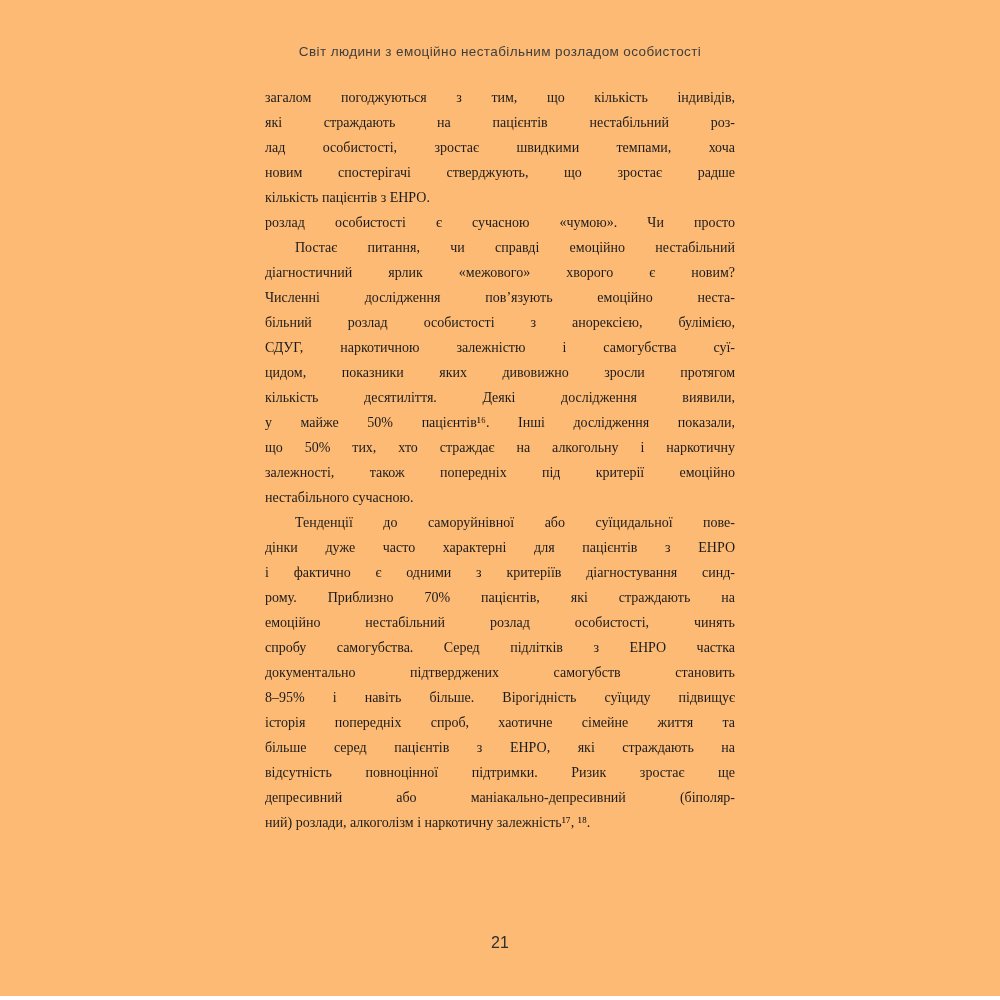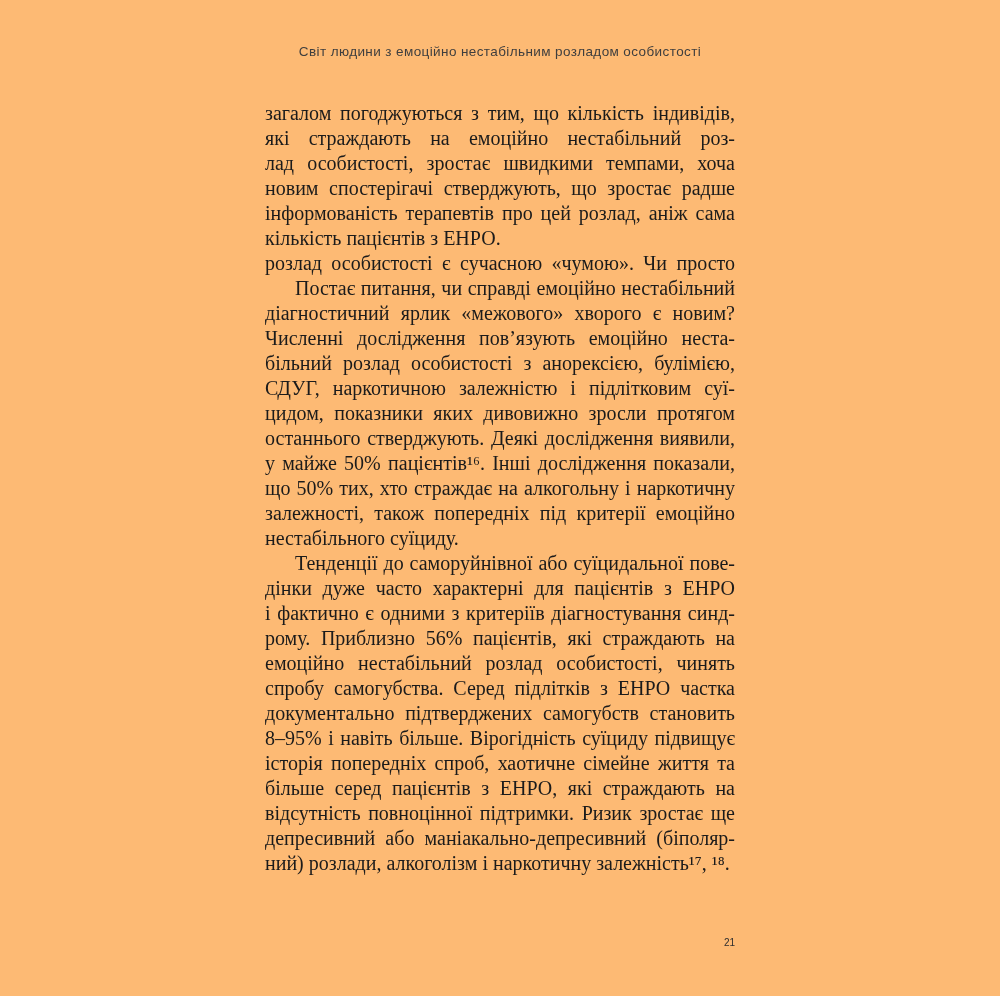--- a/index.html
+++ b/index.html
@@ -22,25 +22,25 @@
     width: 700px;
     text-align: center;
     font-family: "Liberation Sans", "DejaVu Sans", sans-serif;
     font-size: 13.5px;
     line-height: 16px;
     letter-spacing: 0.4px;
     color: #3e3e3e;
   }
   .page-body {
     position: absolute;
-    top: 101px;
+    top: 85px;
     left: 265px;
     width: 470px;
     color: #1b1b1b;
-    font-size: 20px;
+    font-size: 14px;
   }
   .para {
     margin: 0;
     padding: 0;
   }
   .line {
     height: 25px;
     line-height: 25px;
     text-align: justify;
     text-align-last: justify;
@@ -50,61 +50,60 @@
     text-align-last: left;
   }
   .line.indent {
     text-indent: 30px;
   }
   .page-number {
     position: absolute;
     top: 934px;
     left: 265px;
     width: 470px;
-    text-align: right;
+    text-align: center;
     font-family: "Liberation Sans", "DejaVu Sans", sans-serif;
-    font-size: 10px;
+    font-size: 16px;
     line-height: 18px;
     color: #2e2e2e;
   }
 </style>
 </head>
 <body>
 
 <div class="page">
   <div class="running-header">Світ людини з емоційно нестабільним розладом особистості</div>
 
   <div class="page-body">
       <div class="para">
         <div class="line">загалом погоджуються з тим, що кількість індивідів,</div>
-        <div class="line">які страждають на емоційно нестабільний роз-</div>
+        <div class="line">які страждають на пацієнтів нестабільний роз-</div>
         <div class="line">лад особистості, зростає швидкими темпами, хоча</div>
         <div class="line">новим спостерігачі стверджують, що зростає радше</div>
-        <div class="line">інформованість терапевтів про цей розлад, аніж сама</div>
         <div class="line last">кількість пацієнтів з ЕНРО.</div>
       </div>
       <div class="para">
         <div class="line">розлад особистості є сучасною «чумою». Чи просто</div>
         <div class="line indent">Постає питання, чи справді емоційно нестабільний</div>
         <div class="line">діагностичний ярлик «межового» хворого є новим?</div>
         <div class="line">Численні дослідження пов’язують емоційно неста-</div>
         <div class="line">більний розлад особистості з анорексією, булімією,</div>
-        <div class="line">СДУГ, наркотичною залежністю і підлітковим суї-</div>
+        <div class="line">СДУГ, наркотичною залежністю і самогубства суї-</div>
         <div class="line">цидом, показники яких дивовижно зросли протягом</div>
-        <div class="line">останнього стверджують. Деякі дослідження виявили,</div>
+        <div class="line">кількість десятиліття. Деякі дослідження виявили,</div>
         <div class="line">у майже 50% пацієнтів¹⁶. Інші дослідження показали,</div>
         <div class="line">що 50% тих, хто страждає на алкогольну і наркотичну</div>
         <div class="line">залежності, також попередніх під критерії емоційно</div>
-        <div class="line last">нестабільного суїциду.</div>
+        <div class="line last">нестабільного сучасною.</div>
       </div>
       <div class="para">
         <div class="line indent">Тенденції до саморуйнівної або суїцидальної пове-</div>
         <div class="line">дінки дуже часто характерні для пацієнтів з ЕНРО</div>
         <div class="line">і фактично є одними з критеріїв діагностування синд-</div>
-        <div class="line">рому. Приблизно 56% пацієнтів, які страждають на</div>
+        <div class="line">рому. Приблизно 70% пацієнтів, які страждають на</div>
         <div class="line">емоційно нестабільний розлад особистості, чинять</div>
         <div class="line">спробу самогубства. Серед підлітків з ЕНРО частка</div>
         <div class="line">документально підтверджених самогубств становить</div>
         <div class="line">8–95% і навіть більше. Вірогідність суїциду підвищує</div>
         <div class="line">історія попередніх спроб, хаотичне сімейне життя та</div>
         <div class="line">більше серед пацієнтів з ЕНРО, які страждають на</div>
         <div class="line">відсутність повноцінної підтримки. Ризик зростає ще</div>
         <div class="line">депресивний або маніакально-депресивний (біполяр-</div>
         <div class="line last">ний) розлади, алкоголізм і наркотичну залежність¹⁷, ¹⁸.</div>
       </div>

